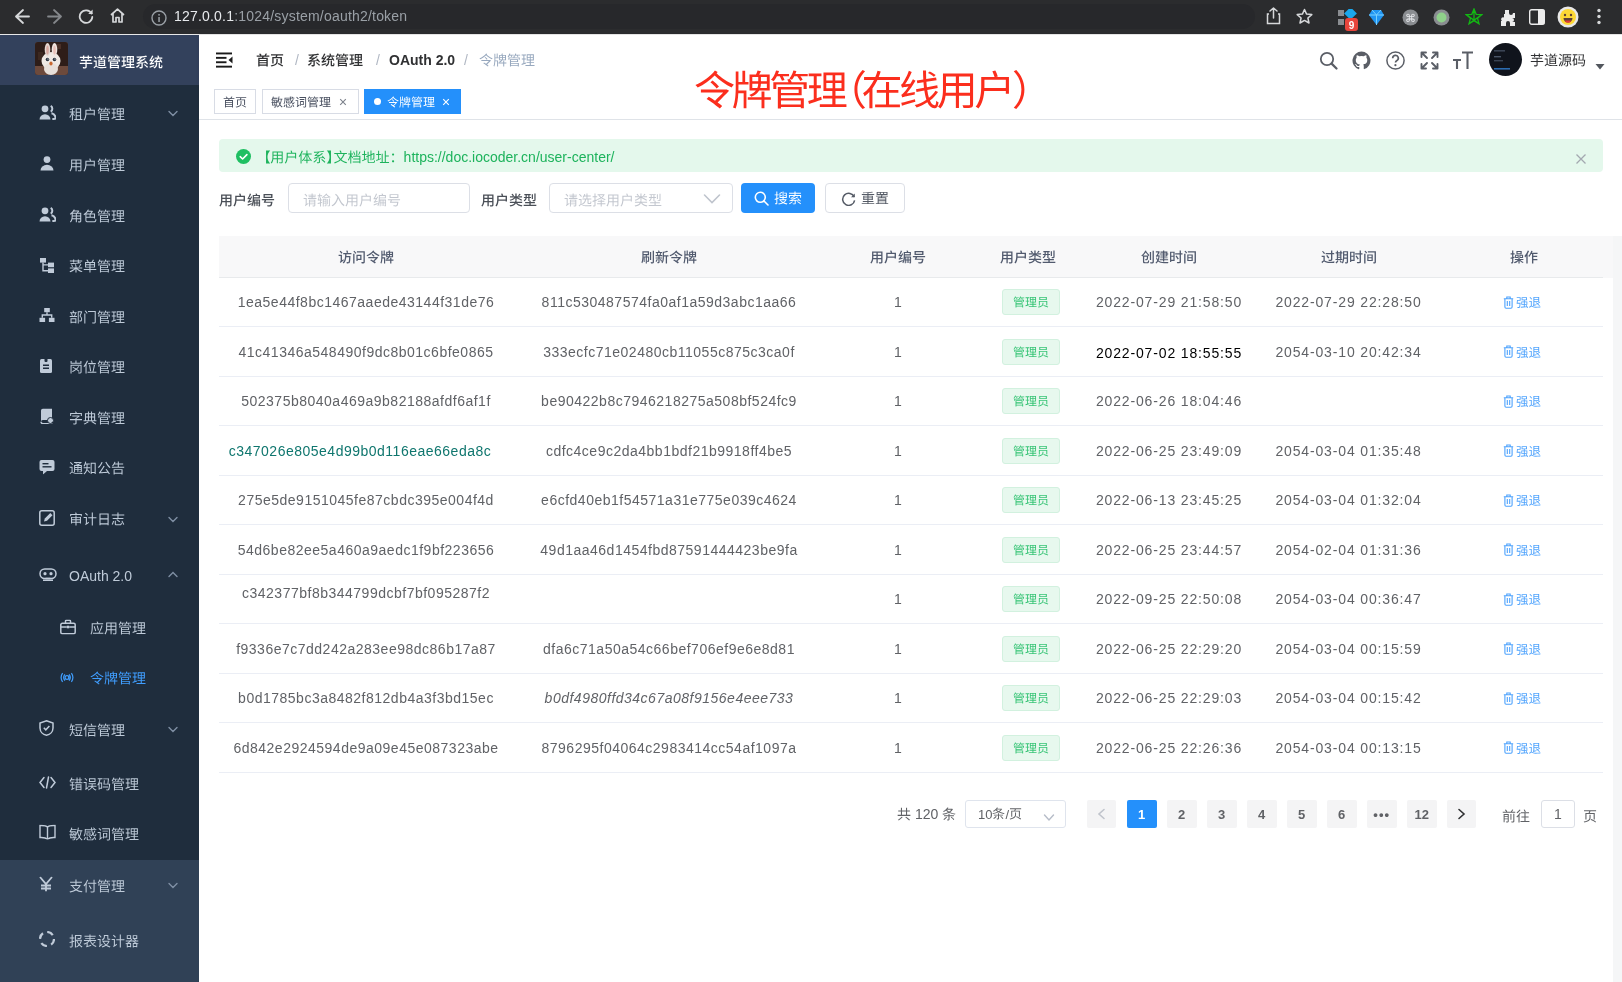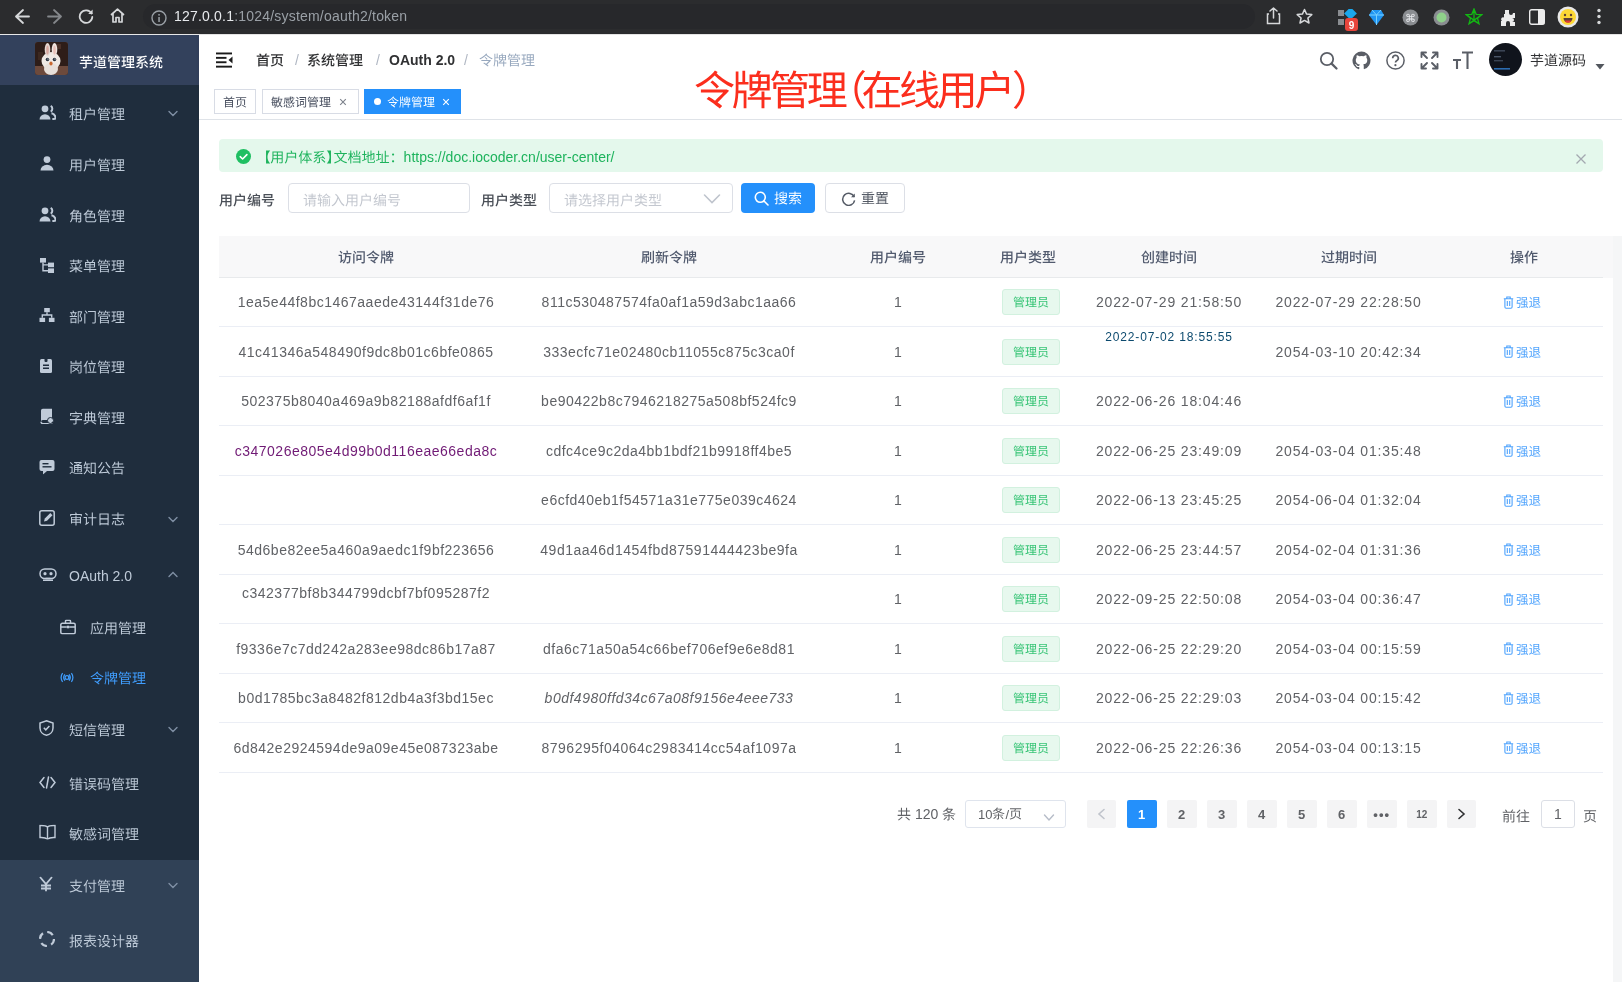--- a/index.html
+++ b/index.html
@@ -723,21 +723,21 @@
         <span style="width:2px"></span>
         <svg width="25.0" height="12.5" viewBox="0 -880 2000 1000" style="vertical-align:-1.50px" fill="#4da2fd">
           <use href="#gr5f3a" x="0"></use>
           <use href="#gr9000" x="1000"></use>
         </svg>
       </div>
       <div style="position:absolute;left:20px;top:207.0px;width:1384px;height:49.5px;border-bottom:1px solid #ebeef5;box-sizing:border-box;background:#fff;"></div>
       <div style="position:absolute;left:20px;top:207.0px;width:294px;height:49.5px;display:flex;align-items:center;justify-content:center;font-size:14px;color:#606266;letter-spacing:0.5px;">41c41346a548490f9dc8b01c6bfe0865</div>
       <div style="position:absolute;left:314px;top:207.0px;width:312px;height:49.5px;display:flex;align-items:center;justify-content:center;font-size:14px;color:#606266;letter-spacing:0.5px;">333ecfc71e02480cb11055c875c3ca0f</div>
       <div style="position:absolute;left:626px;top:207.0px;width:146px;height:49.5px;display:flex;align-items:center;justify-content:center;font-size:14px;color:#606266;letter-spacing:0;">1</div>
-      <div style="position:absolute;left:886px;top:192px;width:168px;height:49.5px;display:flex;align-items:center;justify-content:center;font-size:12px;color:#0c4a6e;letter-spacing:0.85px;">2022-07-02 18:55:55</div>
+      <div style="position:absolute;left:886px;top:208px;width:168px;height:49.5px;display:flex;align-items:center;justify-content:center;font-size:14px;color:#000000;letter-spacing:0.85px;">2022-07-02 18:55:55</div>
       <div style="position:absolute;left:1054px;top:207.0px;width:191px;height:49.5px;display:flex;align-items:center;justify-content:center;font-size:14px;color:#606266;letter-spacing:0.85px;">2054-03-10 20:42:34</div>
       <div style="position:absolute;left:803.0px;top:218.5px;width:58px;height:26px;background:#e7f8ee;border:1px solid #d2f1df;border-radius:3px;box-sizing:border-box;display:flex;align-items:center;justify-content:center;">
         <svg width="36.0" height="12" viewBox="0 -880 3000 1000" style="vertical-align:-1.44px" fill="#35c374">
           <use href="#gr7ba1" x="0"></use>
           <use href="#gr7406" x="1000"></use>
           <use href="#gr5458" x="2000"></use>
         </svg>
       </div>
       <div style="position:absolute;left:1245px;top:207.0px;width:156px;height:49.5px;display:flex;align-items:center;justify-content:center;">
         <svg width="11" height="13" viewBox="0 0 11 13">
@@ -765,21 +765,21 @@
         <svg width="11" height="13" viewBox="0 0 11 13">
           <path d="M0.8 2.8 H10.2 M3.8 2.6 V1 H7.2 V2.6 M1.9 3 V11 a1.2 1.2 0 0 0 1.2 1.2 h4.8 a1.2 1.2 0 0 0 1.2-1.2 V3 M4.3 5 V10 M6.7 5 V10" stroke="#4da2fd" stroke-width="1.1" fill="none"></path>
         </svg>
         <span style="width:2px"></span>
         <svg width="25.0" height="12.5" viewBox="0 -880 2000 1000" style="vertical-align:-1.50px" fill="#4da2fd">
           <use href="#gr5f3a" x="0"></use>
           <use href="#gr9000" x="1000"></use>
         </svg>
       </div>
       <div style="position:absolute;left:20px;top:306.0px;width:1384px;height:49.5px;border-bottom:1px solid #ebeef5;box-sizing:border-box;background:#fff;"></div>
-      <div style="position:absolute;left:20px;top:306.0px;width:294px;height:49.5px;display:flex;align-items:center;justify-content:center;font-size:14px;color:#701a75;letter-spacing:0.5px;">c347026e805e4d99b0d116eae66eda8c</div>
+      <div style="position:absolute;left:14px;top:306.0px;width:294px;height:49.5px;display:flex;align-items:center;justify-content:center;font-size:14px;color:#0f766e;letter-spacing:0.5px;">c347026e805e4d99b0d116eae66eda8c</div>
       <div style="position:absolute;left:314px;top:306.0px;width:312px;height:49.5px;display:flex;align-items:center;justify-content:center;font-size:14px;color:#606266;letter-spacing:0.5px;">cdfc4ce9c2da4bb1bdf21b9918ff4be5</div>
       <div style="position:absolute;left:626px;top:306.0px;width:146px;height:49.5px;display:flex;align-items:center;justify-content:center;font-size:14px;color:#606266;letter-spacing:0;">1</div>
       <div style="position:absolute;left:886px;top:306.0px;width:168px;height:49.5px;display:flex;align-items:center;justify-content:center;font-size:14px;color:#606266;letter-spacing:0.85px;">2022-06-25 23:49:09</div>
       <div style="position:absolute;left:1054px;top:306.0px;width:191px;height:49.5px;display:flex;align-items:center;justify-content:center;font-size:14px;color:#606266;letter-spacing:0.85px;">2054-03-04 01:35:48</div>
       <div style="position:absolute;left:803.0px;top:317.5px;width:58px;height:26px;background:#e7f8ee;border:1px solid #d2f1df;border-radius:3px;box-sizing:border-box;display:flex;align-items:center;justify-content:center;">
         <svg width="36.0" height="12" viewBox="0 -880 3000 1000" style="vertical-align:-1.44px" fill="#35c374">
           <use href="#gr7ba1" x="0"></use>
           <use href="#gr7406" x="1000"></use>
           <use href="#gr5458" x="2000"></use>
         </svg>
@@ -788,24 +788,25 @@
         <svg width="11" height="13" viewBox="0 0 11 13">
           <path d="M0.8 2.8 H10.2 M3.8 2.6 V1 H7.2 V2.6 M1.9 3 V11 a1.2 1.2 0 0 0 1.2 1.2 h4.8 a1.2 1.2 0 0 0 1.2-1.2 V3 M4.3 5 V10 M6.7 5 V10" stroke="#4da2fd" stroke-width="1.1" fill="none"></path>
         </svg>
         <span style="width:2px"></span>
         <svg width="25.0" height="12.5" viewBox="0 -880 2000 1000" style="vertical-align:-1.50px" fill="#4da2fd">
           <use href="#gr5f3a" x="0"></use>
           <use href="#gr9000" x="1000"></use>
         </svg>
       </div>
       <div style="position:absolute;left:20px;top:355.5px;width:1384px;height:49.5px;border-bottom:1px solid #ebeef5;box-sizing:border-box;background:#fff;"></div>
+      <div style="position:absolute;left:20px;top:355.5px;width:294px;height:49.5px;display:flex;align-items:center;justify-content:center;font-size:14px;color:#606266;letter-spacing:0.5px;">275e5de9151045fe87cbdc395e004f4d</div>
       <div style="position:absolute;left:314px;top:355.5px;width:312px;height:49.5px;display:flex;align-items:center;justify-content:center;font-size:14px;color:#606266;letter-spacing:0.5px;">e6cfd40eb1f54571a31e775e039c4624</div>
       <div style="position:absolute;left:626px;top:355.5px;width:146px;height:49.5px;display:flex;align-items:center;justify-content:center;font-size:14px;color:#606266;letter-spacing:0;">1</div>
       <div style="position:absolute;left:886px;top:355.5px;width:168px;height:49.5px;display:flex;align-items:center;justify-content:center;font-size:14px;color:#606266;letter-spacing:0.85px;">2022-06-13 23:45:25</div>
-      <div style="position:absolute;left:1054px;top:355.5px;width:191px;height:49.5px;display:flex;align-items:center;justify-content:center;font-size:14px;color:#606266;letter-spacing:0.85px;">2054-06-04 01:32:04</div>
+      <div style="position:absolute;left:1054px;top:355.5px;width:191px;height:49.5px;display:flex;align-items:center;justify-content:center;font-size:14px;color:#606266;letter-spacing:0.85px;">2054-03-04 01:32:04</div>
       <div style="position:absolute;left:803.0px;top:367.0px;width:58px;height:26px;background:#e7f8ee;border:1px solid #d2f1df;border-radius:3px;box-sizing:border-box;display:flex;align-items:center;justify-content:center;">
         <svg width="36.0" height="12" viewBox="0 -880 3000 1000" style="vertical-align:-1.44px" fill="#35c374">
           <use href="#gr7ba1" x="0"></use>
           <use href="#gr7406" x="1000"></use>
           <use href="#gr5458" x="2000"></use>
         </svg>
       </div>
       <div style="position:absolute;left:1245px;top:355.5px;width:156px;height:49.5px;display:flex;align-items:center;justify-content:center;">
         <svg width="11" height="13" viewBox="0 0 11 13">
           <path d="M0.8 2.8 H10.2 M3.8 2.6 V1 H7.2 V2.6 M1.9 3 V11 a1.2 1.2 0 0 0 1.2 1.2 h4.8 a1.2 1.2 0 0 0 1.2-1.2 V3 M4.3 5 V10 M6.7 5 V10" stroke="#4da2fd" stroke-width="1.1" fill="none"></path>
@@ -958,21 +959,21 @@
       </div>
       <div style="position:absolute;left:927.7px;top:680px;width:30px;height:28px;background:#2490fb;border-radius:2px;display:flex;align-items:center;justify-content:center;font-size:13px;font-weight:bold;color:#fff;">1</div>
       <div style="position:absolute;left:967.7px;top:680px;width:30px;height:28px;background:#f4f4f5;border-radius:2px;display:flex;align-items:center;justify-content:center;font-size:13px;font-weight:bold;color:#606266;">2</div>
       <div style="position:absolute;left:1007.7px;top:680px;width:30px;height:28px;background:#f4f4f5;border-radius:2px;display:flex;align-items:center;justify-content:center;font-size:13px;font-weight:bold;color:#606266;">3</div>
       <div style="position:absolute;left:1047.7px;top:680px;width:30px;height:28px;background:#f4f4f5;border-radius:2px;display:flex;align-items:center;justify-content:center;font-size:13px;font-weight:bold;color:#606266;">4</div>
       <div style="position:absolute;left:1087.7px;top:680px;width:30px;height:28px;background:#f4f4f5;border-radius:2px;display:flex;align-items:center;justify-content:center;font-size:13px;font-weight:bold;color:#606266;">5</div>
       <div style="position:absolute;left:1127.7px;top:680px;width:30px;height:28px;background:#f4f4f5;border-radius:2px;display:flex;align-items:center;justify-content:center;font-size:13px;font-weight:bold;color:#606266;">6</div>
       <div style="position:absolute;left:1167.7px;top:680px;width:30px;height:28px;background:#f4f4f5;border-radius:2px;display:flex;align-items:center;justify-content:center;font-size:13px;font-weight:bold;color:#606266;">
         <span style="letter-spacing:1px;color:#606266;font-weight:bold">•••</span>
       </div>
-      <div style="position:absolute;left:1207.7px;top:680px;width:30px;height:28px;background:#f4f4f5;border-radius:2px;display:flex;align-items:center;justify-content:center;font-size:10px;font-weight:bold;color:#606266;">12</div>
+      <div style="position:absolute;left:1207.7px;top:680px;width:30px;height:28px;background:#f4f4f5;border-radius:2px;display:flex;align-items:center;justify-content:center;font-size:13px;font-weight:bold;color:#606266;">12</div>
       <div style="position:absolute;left:1247.7px;top:680px;width:29px;height:28px;background:#f4f4f5;border-radius:2px;display:flex;align-items:center;justify-content:center;font-size:13px;font-weight:bold;color:#606266;">
         <svg width="9" height="12" viewBox="0 0 9 12">
           <path d="M2 1.5 L7 6 L2 10.5" stroke="#303133" stroke-width="1.6" fill="none" stroke-linecap="round"></path>
         </svg>
       </div>
       <div style="position:absolute;left:1303px;top:687px;"><svg width="28.0" height="14" viewBox="0 -880 2000 1000" style="vertical-align:-1.68px" fill="#606266">
           <use href="#gr524d" x="0"></use>
           <use href="#gr5f80" x="1000"></use>
         </svg></div>
       <div style="position:absolute;left:1342px;top:680px;width:34px;height:28px;border:1px solid #dcdfe6;border-radius:3px;box-sizing:border-box;display:flex;align-items:center;justify-content:center;font-size:14px;color:#606266;">1</div>

